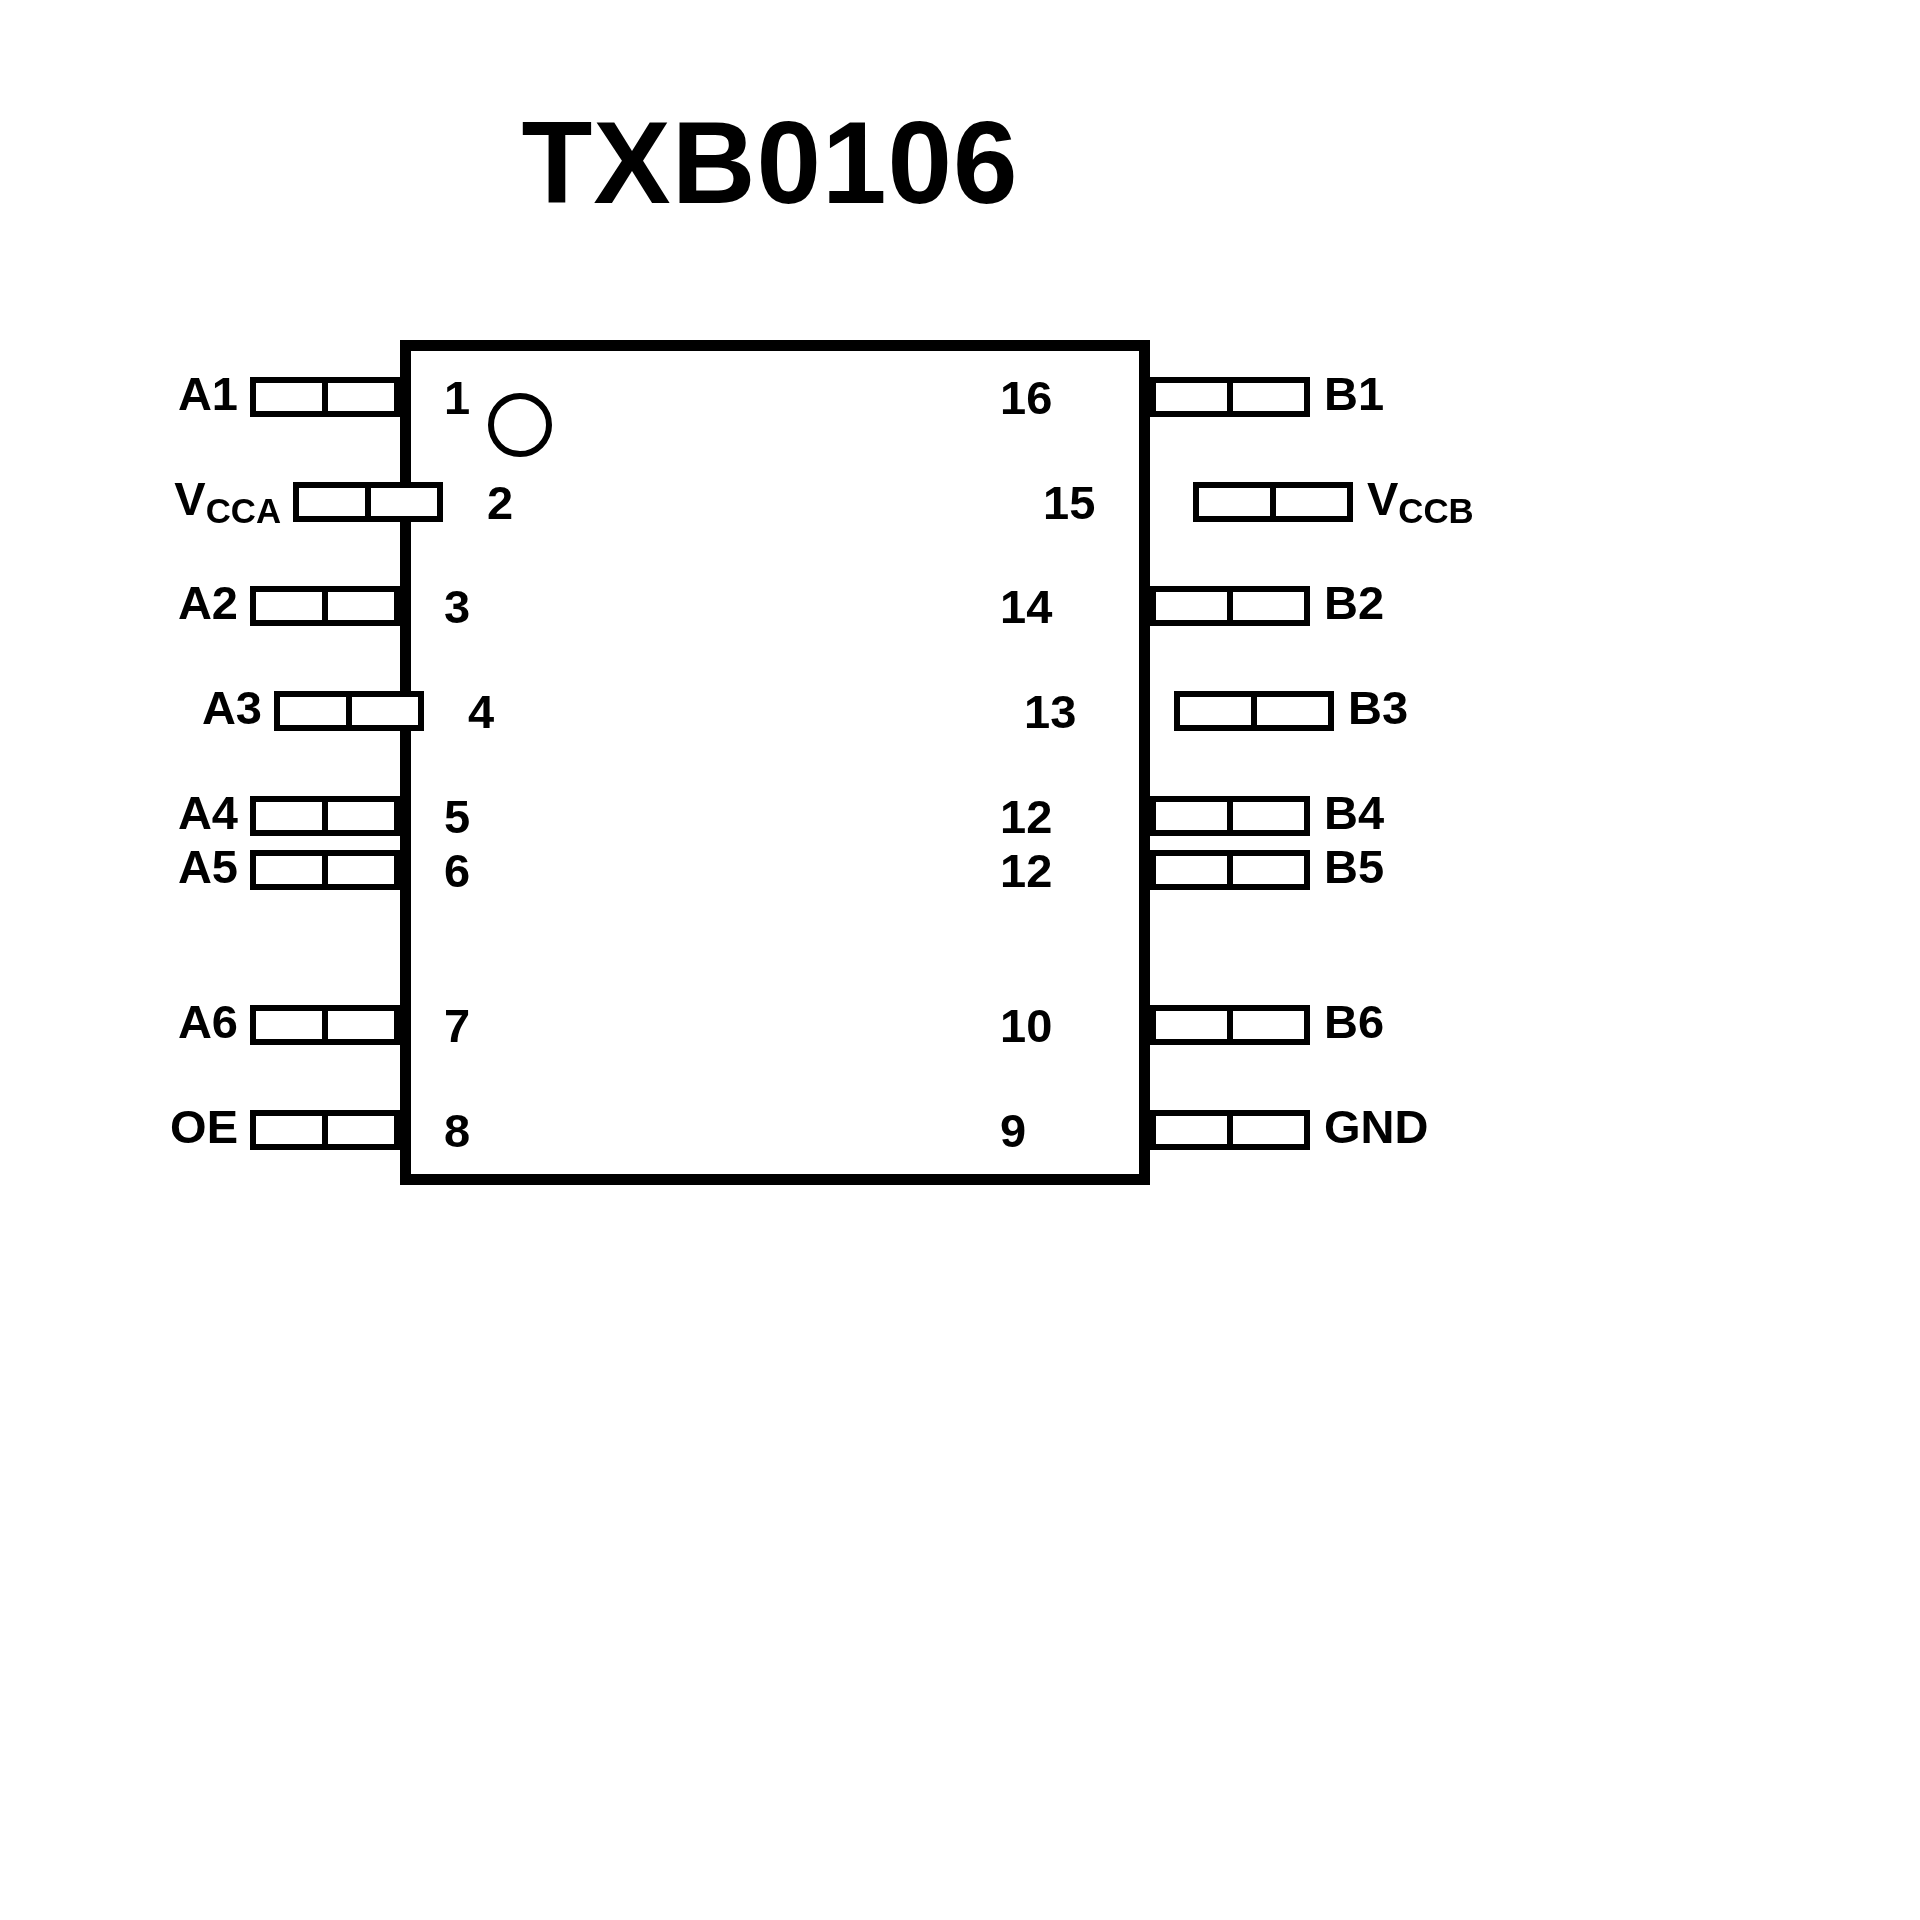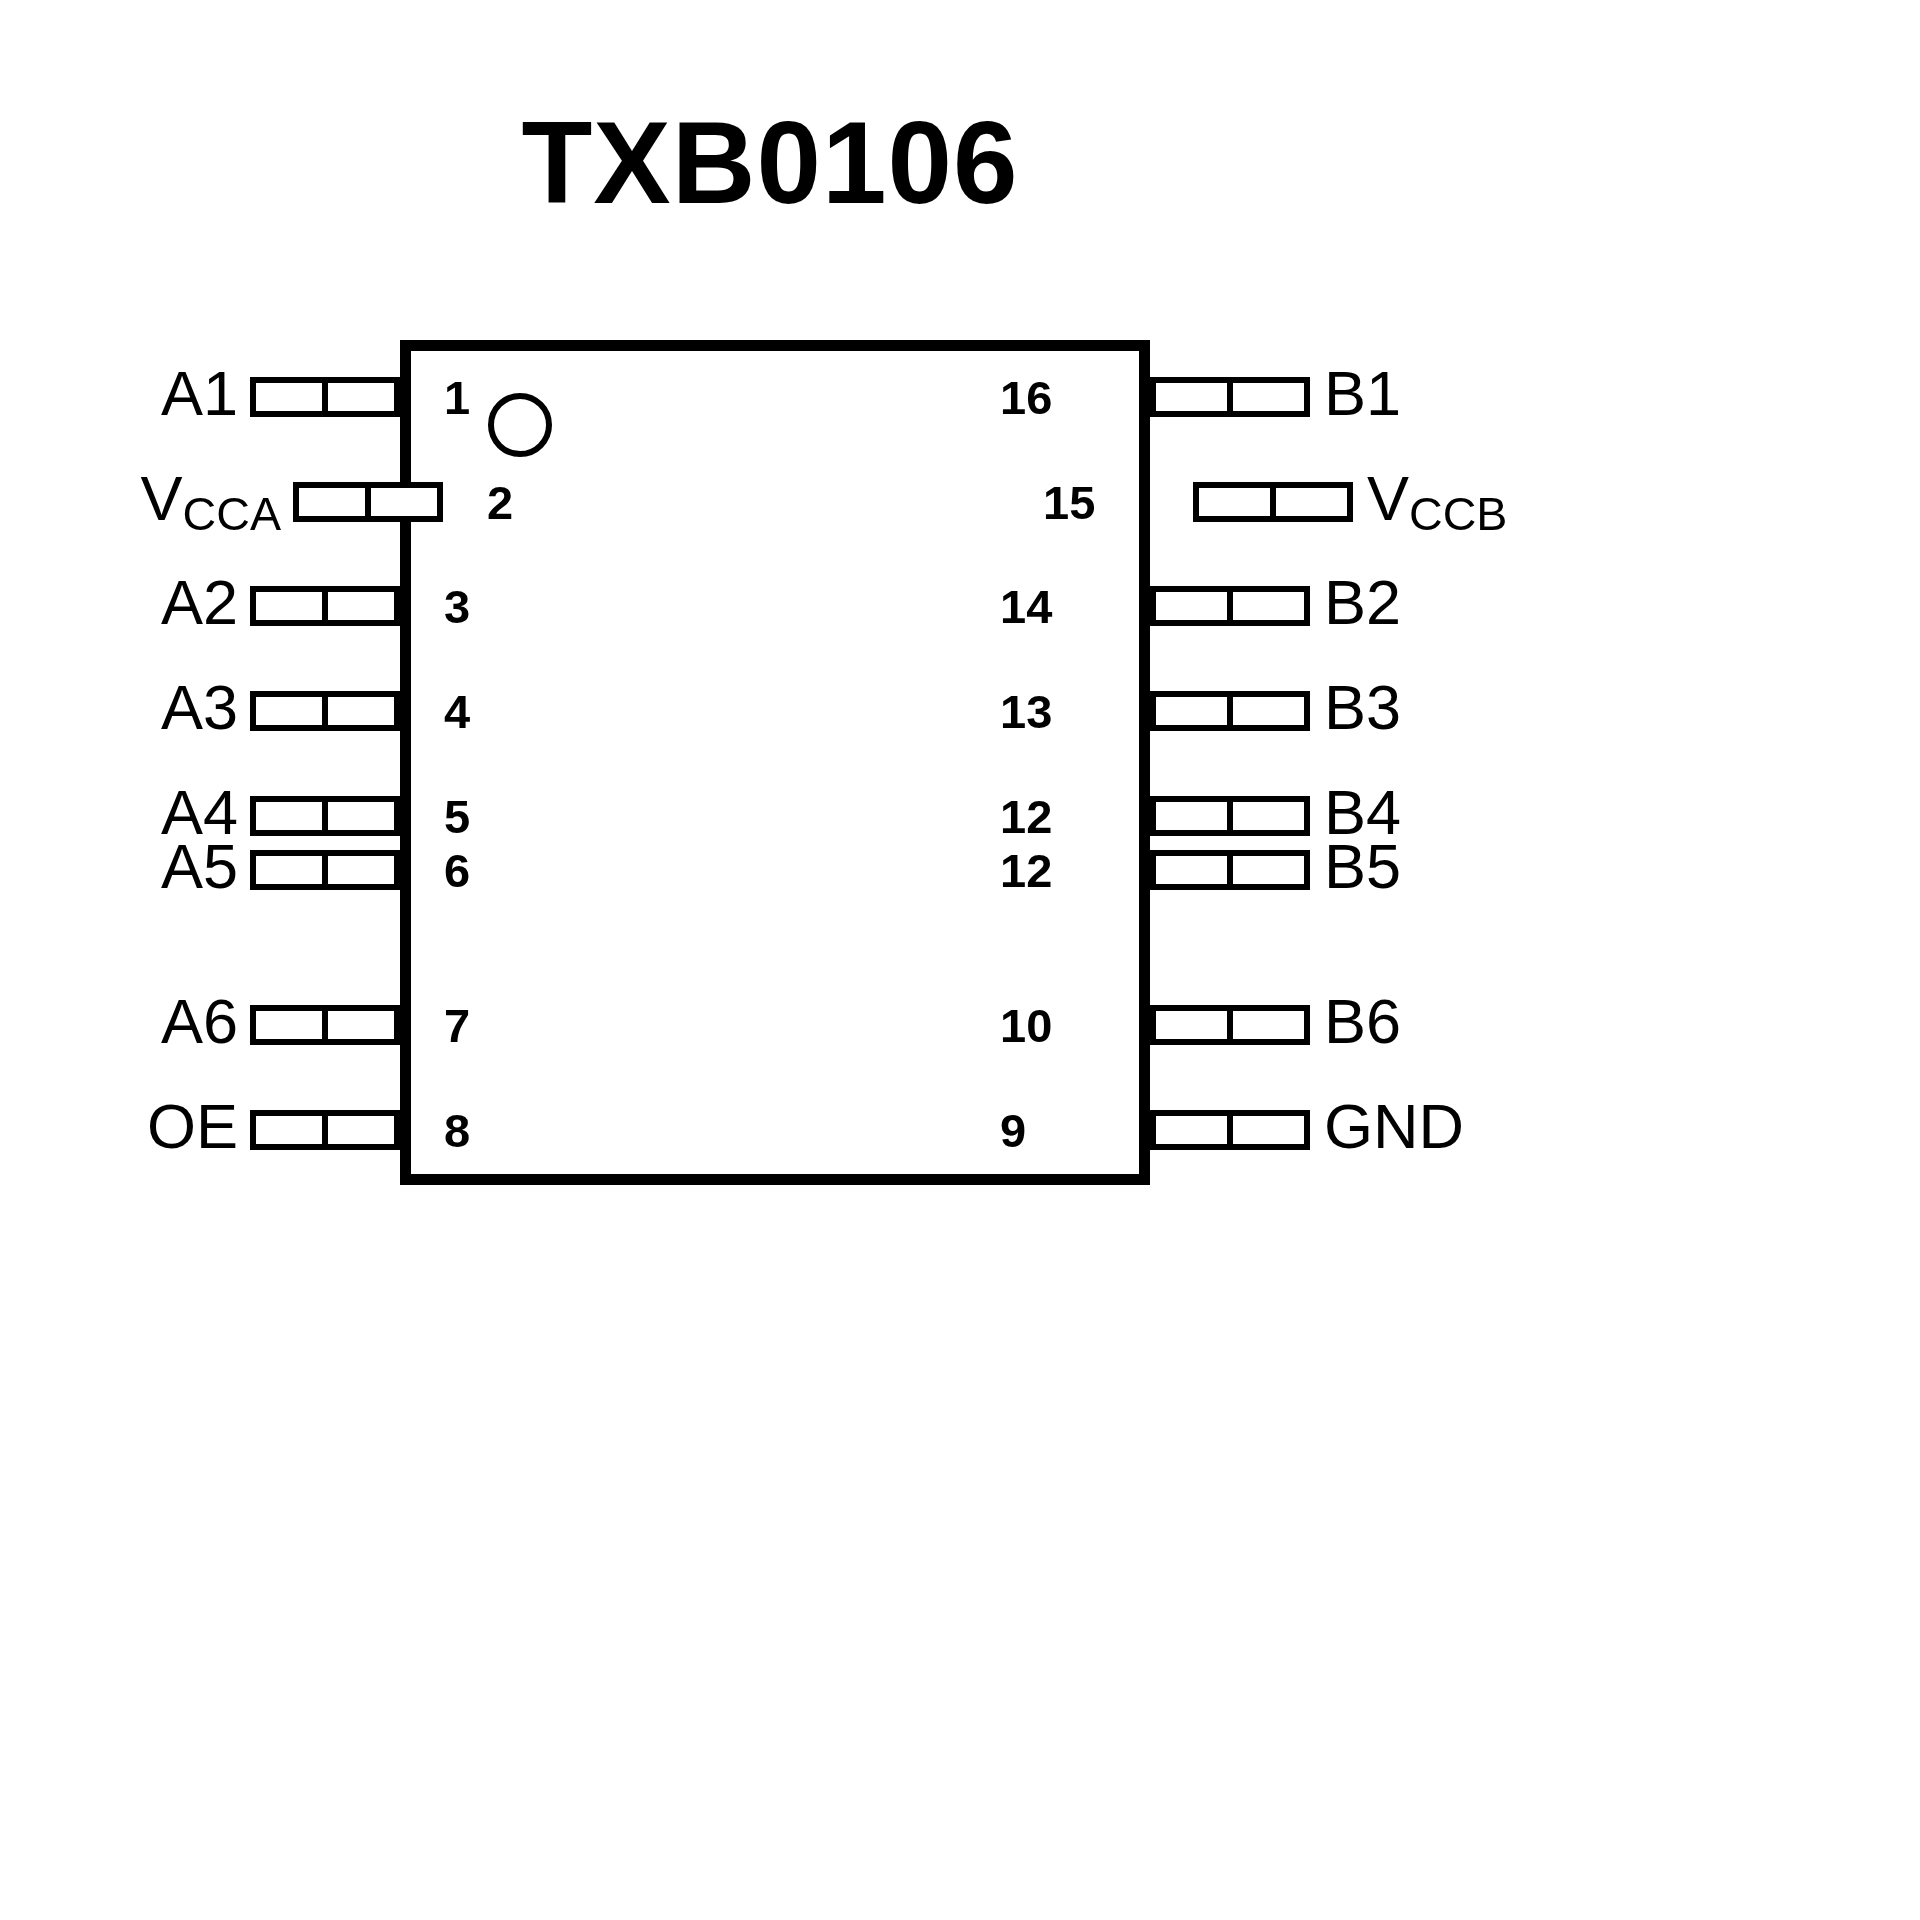--- a/index.html
+++ b/index.html
@@ -60,29 +60,29 @@
     justify-content: flex-end;
   }
   .pin-row.right {
     left: 1000px;
     width: 920px;
     justify-content: flex-start;
   }
   .r0 { top: 373px; }
   .r1 { top: 478px; padding-left: 43px; }
   .r2 { top: 582px; }
-  .r3 { top: 687px; }
+  .r3 { top: 687px; margin-left: 24px; }
   .r4 { top: 792px; }
   .r5 { top: 846px; }
   .r6 { top: 1001px; }
   .r7 { top: 1106px; }
 
   .pin-label {
-    font-size: 63px;
-    font-weight: normal;
+    font-size: 47px;
+    font-weight: bold;
     white-space: nowrap;
     line-height: 1;
   }
   .pin-label .sub {
     font-size: 0.74em;
     vertical-align: -0.22em;
   }
   .left .pin-label { margin-right: 12px; }
   .right .pin-label { margin-left: 14px; }
 

